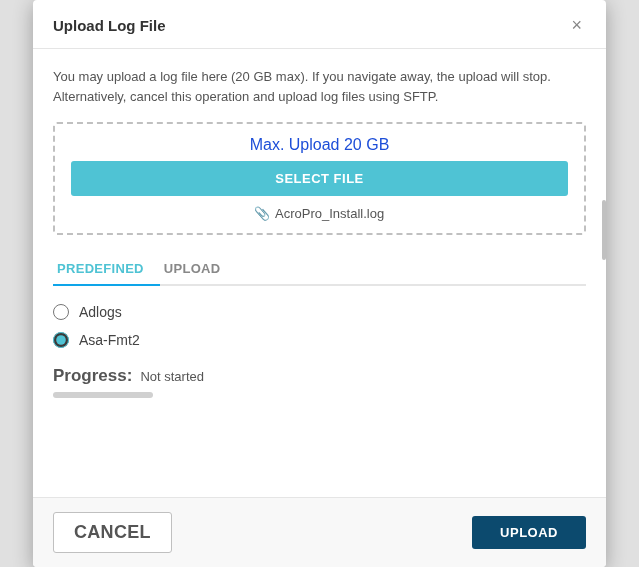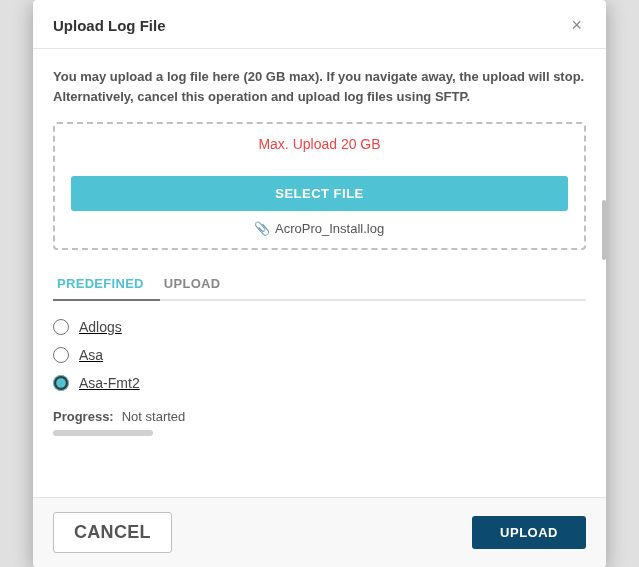--- a/index.html
+++ b/index.html
@@ -45,33 +45,32 @@
     .dialog-body {
       padding: 18px 20px 0 20px;
       flex: 1;
       overflow-y: auto;
     }
     .description {
       font-size: 13px;
       color: #555;
       line-height: 1.5;
       margin-bottom: 16px;
-      font-weight: bold;
     }
     .upload-box {
       border: 2px dashed #c0c0c0;
       border-radius: 4px;
       padding: 12px 16px;
       margin-bottom: 18px;
       text-align: center;
     }
     .upload-max {
-      font-size: 14px;
-      color: #ef4444;
-      margin-bottom: 24px;
+      font-size: 16px;
+      color: #1d4ed8;
+      margin-bottom: 7px;
     }
     .select-file-btn {
       background: #4fc3d4;
       color: #ffffff;
       border: none;
       border-radius: 3px;
       padding: 10px 16px;
       width: 100%;
       font-size: 13px;
       font-weight: bold;
@@ -111,53 +110,52 @@
       font-size: 13px;
       font-weight: 600;
       color: #888;
       cursor: pointer;
       border-bottom: 2px solid transparent;
       margin-bottom: -2px;
       letter-spacing: 0.3px;
     }
     .tab.active {
       color: #4fc3d4;
-      border-bottom: 2px solid #737373;
+      border-bottom: 2px solid #0ea5e9;
     }
     .radio-group {
       display: flex;
       flex-direction: column;
       gap: 12px;
       margin-bottom: 18px;
     }
     .radio-item {
       display: flex;
       align-items: center;
       gap: 10px;
       cursor: pointer;
-      text-decoration: underline;
     }
     .radio-input {
       width: 16px;
       height: 16px;
       accent-color: #4fc3d4;
       cursor: pointer;
     }
     .radio-label {
       font-size: 14px;
       color: #444;
     }
     .progress-row {
       display: flex;
       align-items: center;
       gap: 8px;
       margin-bottom: 6px;
     }
     .progress-label {
-      font-size: 13px;
+      font-size: 17px;
       color: #555;
       font-weight: 600;
     }
     .progress-status {
       font-size: 13px;
       color: #555;
     }
     .progress-bar-container {
       width: 100px;
       height: 6px;
@@ -241,24 +239,20 @@
       <div class="tab active">PREDEFINED</div>
       <div class="tab">UPLOAD</div>
     </div>
 
     <div class="radio-group">
       <label class="radio-item">
         <input type="radio" class="radio-input" name="log-type" style="">
         <span class="radio-label">Adlogs</span>
       </label>
       <label class="radio-item">
-        <input type="radio" class="radio-input" name="log-type" style="">
-        <span class="radio-label">Asa</span>
-      </label>
-      <label class="radio-item">
         <input type="radio" class="radio-input" name="log-type" checked="" style="">
         <span class="radio-label">Asa-Fmt2</span>
       </label>
     </div>
 
     <div class="progress-row">
       <span class="progress-label">Progress:</span>
       <span class="progress-status">Not started</span>
     </div>
     <div class="progress-bar-container">

